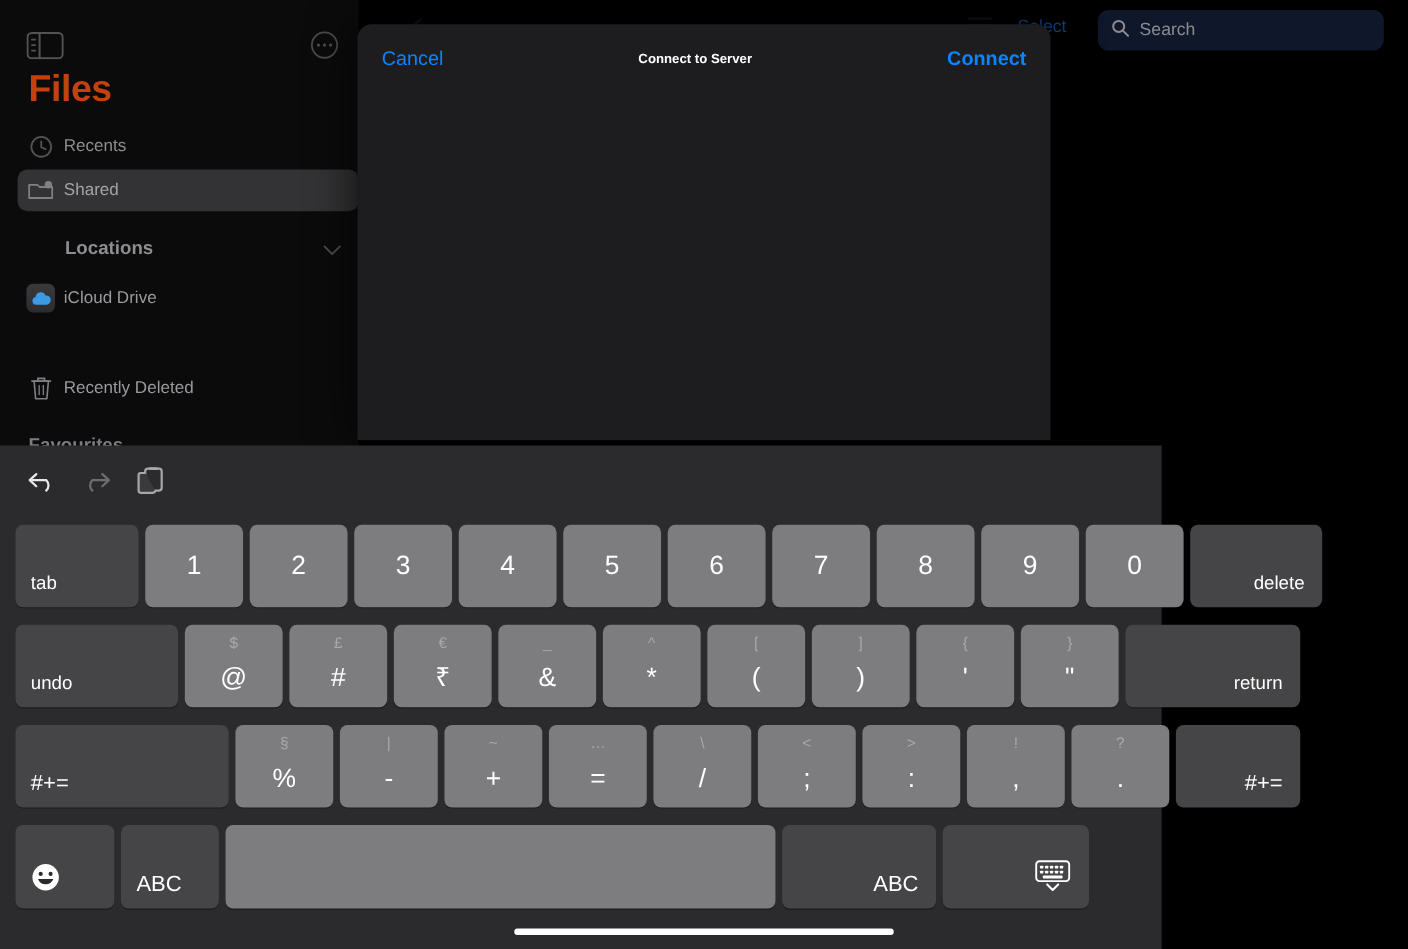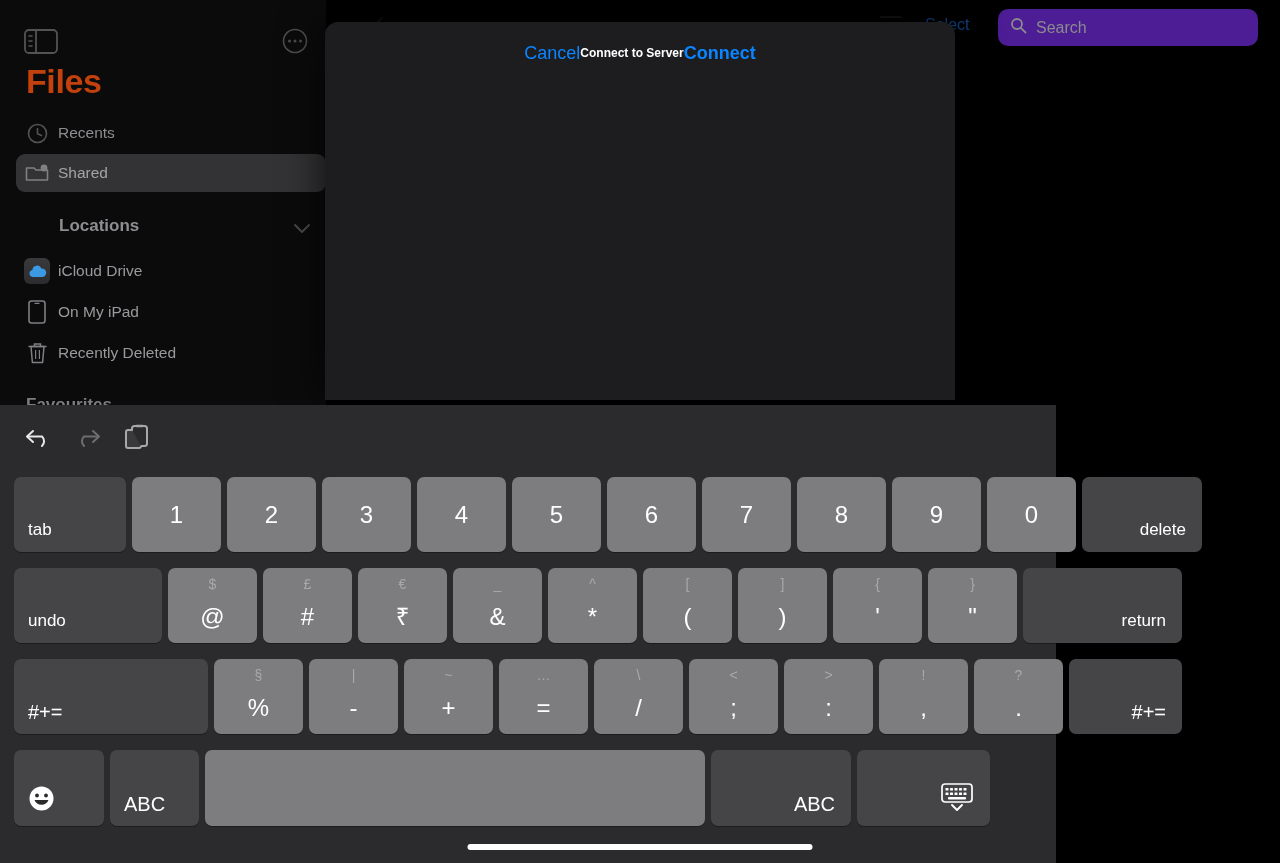--- a/index.html
+++ b/index.html
@@ -58,42 +58,42 @@
     display: flex; align-items: center; justify-content: center;
   }
   .loc-lbl { font-size: 15.5px; color: #9a9a9e; }
   .sb-hdr2 {
     position: absolute; left: 26px; top: 395px; font-size: 17px;
     font-weight: bold; color: #7d7d81;
   }
 
   .search-box {
     position: absolute; right: 22px; top: 9px; width: 260px; height: 37px;
-    background: #4c1d95; border-radius: 10px;
+    background: #0f172a; border-radius: 10px;
     display: flex; align-items: center; padding: 0 12px;
   }
   .search-ph { font-size: 16px; color: #8b8b8f; margin-left: 9px; }
 
   .bg-toolbar { position: absolute; left: 340px; top: 0; right: 0; height: 44px; }
   .bg-back { position: absolute; left: 30px; top: 14px; opacity: .12; }
   .bg-listico { position: absolute; left: 540px; top: 14px; opacity: .12; }
   .bg-select {
     position: absolute; left: 585px; top: 16px;
     font-size: 16px; color: #1c6fd8; opacity: .62;
   }
 
   
   .modal {
     position: absolute; left: 325px; top: 22px; width: 630px; height: 378px;
     background: #1d1d1f; border-radius: 13px 13px 0 0;
     box-shadow: 0 0 44px rgba(0,0,0,.75);
   }
   .modal-nav {
     position: absolute; top: 0; left: 0; right: 0; height: 62px;
-    display: flex; align-items: center; justify-content: center;
+    display: flex; align-items: center; justify-content: space-between;
     padding: 16px 22px;
   }
   .mn-btn { font-size: 18px; color: #0a84ff; background: none; border: 0; cursor: pointer;
             font-family: "Liberation Sans", sans-serif; }
   .mn-btn.strong { font-weight: bold; }
   .mn-title { font-size: 12px; font-weight: bold; color: #fff; }
 
   .field-group {
     position: absolute; left: 22px; top: 80px; width: 586px; height: 46px;
     background: #2c2c2e; border-radius: 9px;
@@ -234,29 +234,20 @@
         <span class="loc-ico">
           <span class="icloud-badge">
             <svg width="19" height="13" viewBox="0 0 19 13">
               <path d="M4.6,12 A3.6,3.6 0 0 1 4.4,4.9 A4.6,4.6 0 0 1 13.3,3.6 A3.9,3.9 0 0 1 14.6,12 Z" fill="#3b9ae1"></path>
             </svg>
           </span>
         </span>
         <span class="loc-lbl">iCloud Drive</span>
       </div>
 
-      <div class="sb-row" style="top:293px">
-        <span class="loc-ico">
-          <svg width="18" height="24" viewBox="0 0 18 24">
-            <rect x="1" y="1" width="16" height="22" rx="2.5" fill="none" stroke="#7f7f83" stroke-width="1.6"></rect>
-            <line x1="7" y1="3.4" x2="11" y2="3.4" stroke="#7f7f83" stroke-width="1.2" stroke-linecap="round"></line>
-          </svg>
-        </span>
-        <span class="loc-lbl">On My iPad</span>
-      </div>
 
       <div class="sb-row" style="top:334px">
         <span class="loc-ico">
           <svg width="19" height="22" viewBox="0 0 19 22">
             <path d="M3,4.5 L16,4.5 L14.6,20.5 L4.4,20.5 Z" fill="none" stroke="#7f7f83" stroke-width="1.5" stroke-linejoin="round"></path>
             <line x1="1" y1="4.5" x2="18" y2="4.5" stroke="#7f7f83" stroke-width="1.5" stroke-linecap="round"></line>
             <path d="M6.5,4.5 L6.5,2 L12.5,2 L12.5,4.5" fill="none" stroke="#7f7f83" stroke-width="1.5"></path>
             <g stroke="#7f7f83" stroke-width="1.2">
                 <line x1="7.6" y1="8" x2="7.6" y2="17"></line>
                 <line x1="11.4" y1="8" x2="11.4" y2="17"></line>

